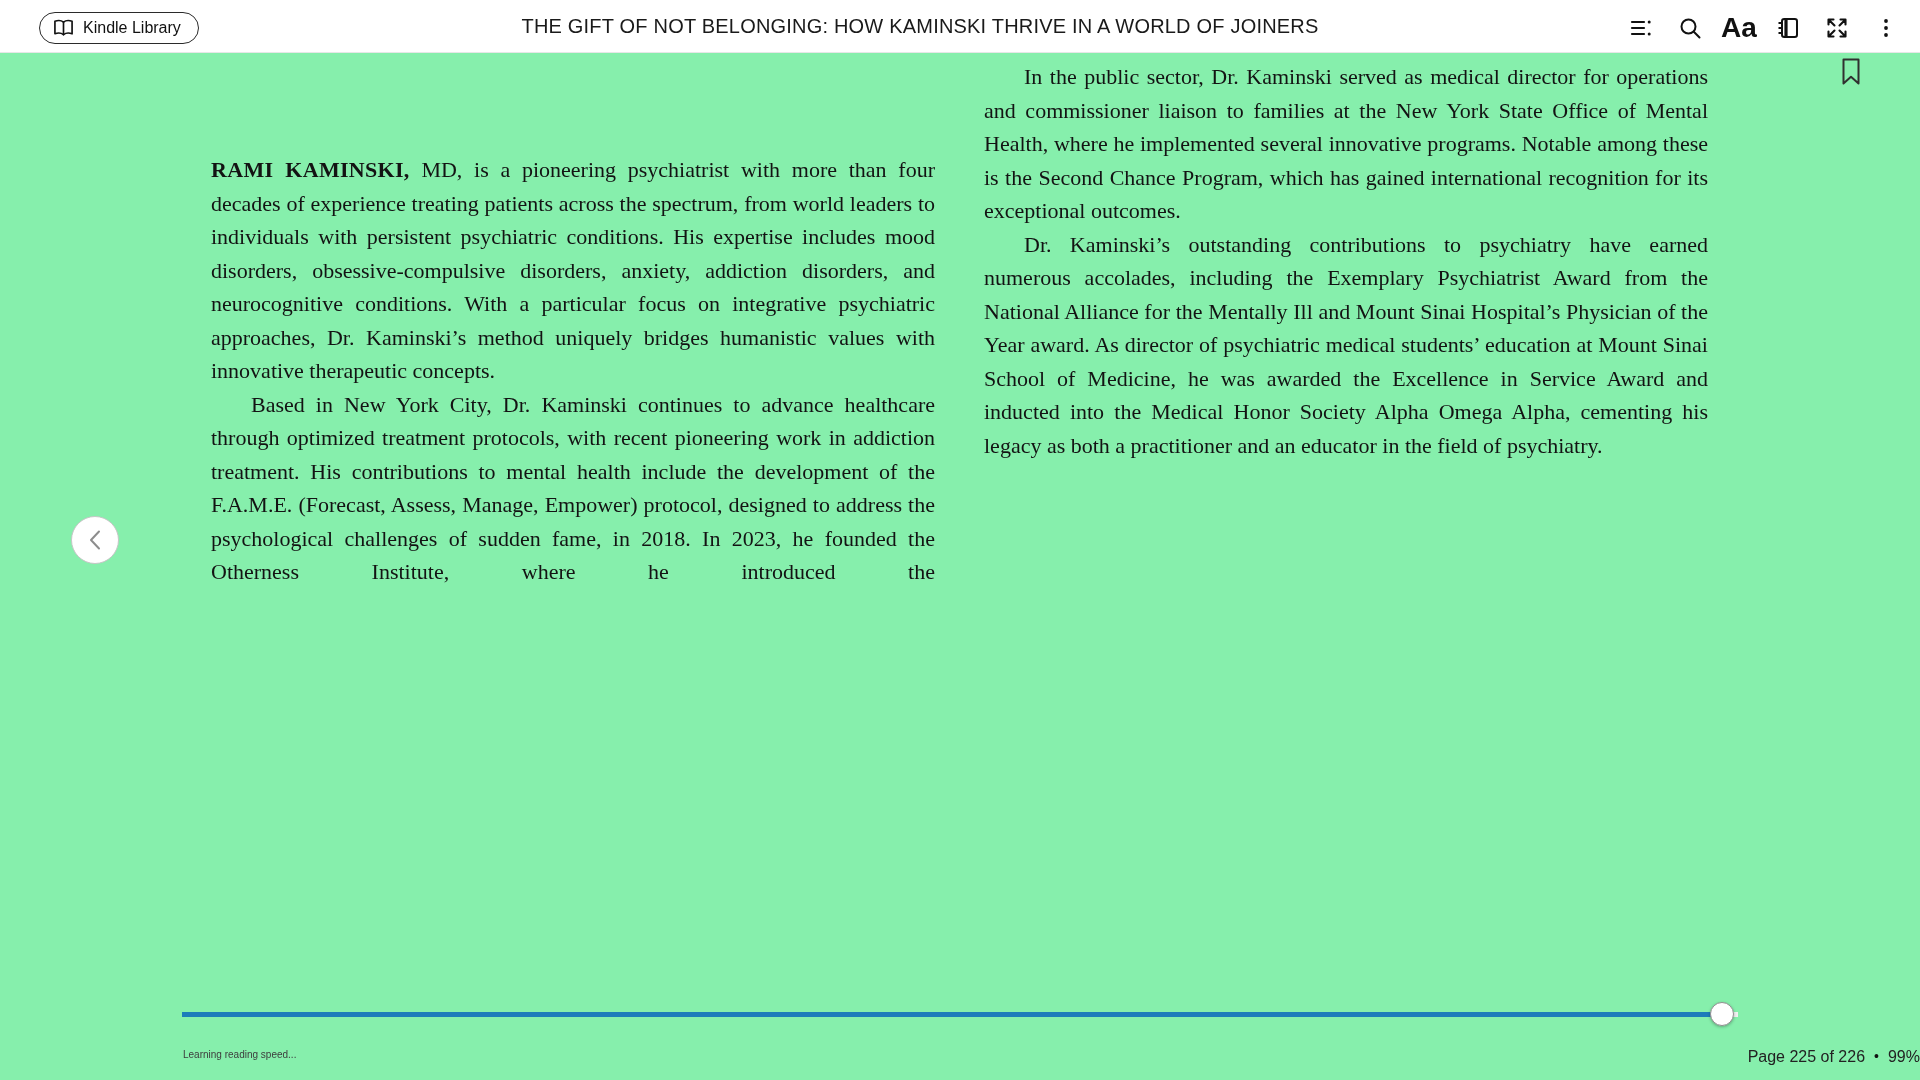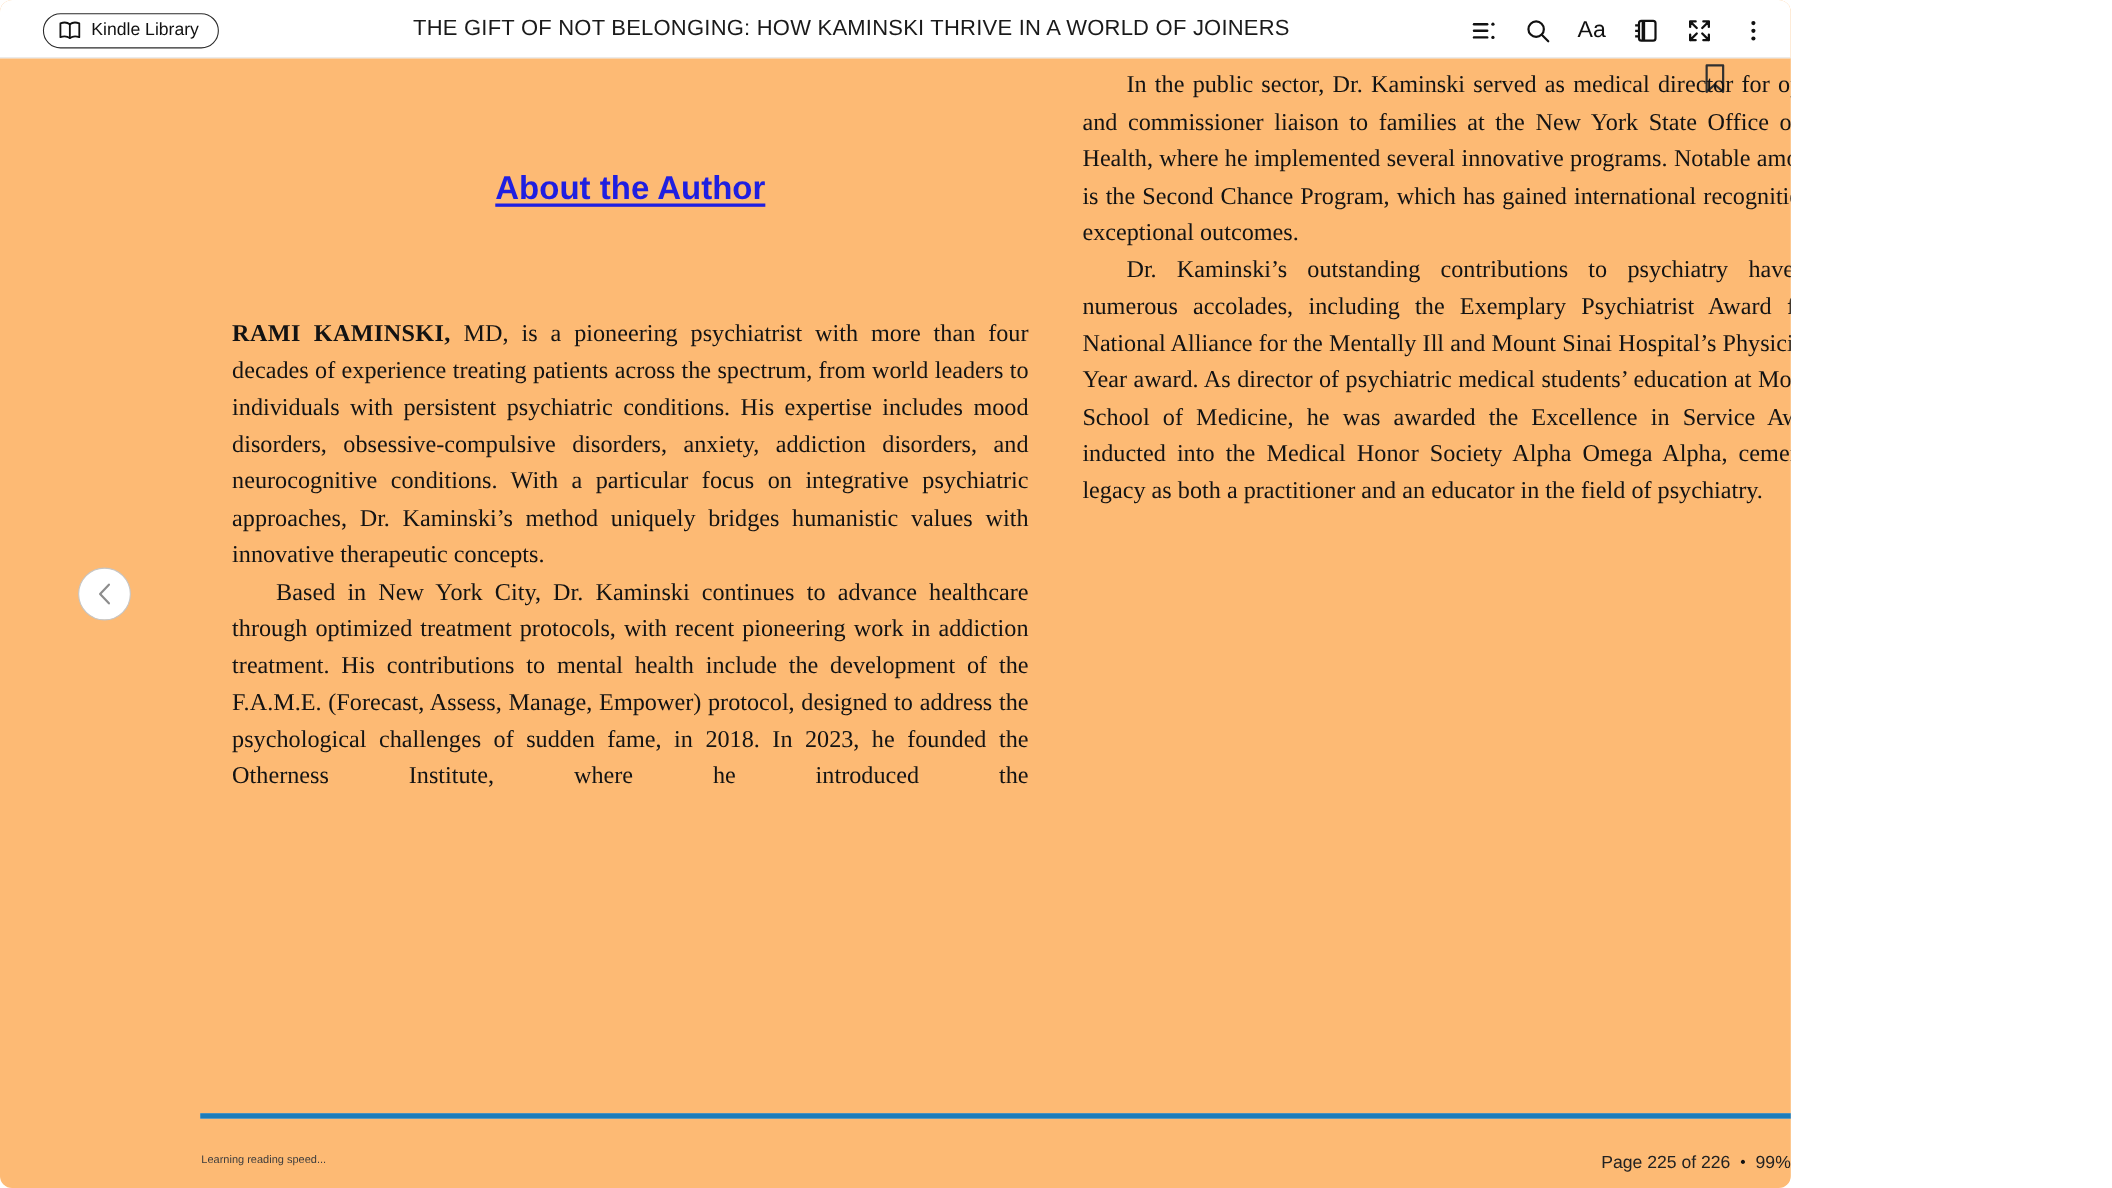--- a/index.html
+++ b/index.html
@@ -1,21 +1,20 @@
 <!DOCTYPE html>
 <html><head>
 <meta charset="utf-8">
 <style>
   html, body { margin: 0; padding: 0; background: #ffffff; }
   .page {
-    position: relative; width: 1628px; height: 1080px;
-    background: #fdba74; overflow: hidden;
+    position: relative; width: 1920px; height: 1080px;
+    background: #86efac; overflow: hidden;
     font-family: "Liberation Sans", sans-serif;
     color: #161616;
-    border-radius: 11px;
   }
 
   
   .topbar {
     position: absolute; top: 0; left: 0; right: 0; height: 52px;
     background: #fff; border-bottom: 1px solid #e7e7e7;
   }
   .library-btn {
     position: absolute; left: 39px; top: 12px; height: 32px;
     display: flex; align-items: center; gap: 9px;
@@ -32,21 +31,21 @@
   }
   .topbar-icons {
     position: absolute; right: 21px; top: 0; height: 56px;
     display: flex; align-items: center; gap: 23px;
   }
   .icon-btn {
     background: none; border: none; padding: 0; margin: 0;
     width: 26px; height: 26px; display: flex; align-items: center; justify-content: center;
     cursor: pointer;
   }
-  .aa-label { font-family: "Liberation Sans", sans-serif; font-size: 21px; color: #111; font-weight: 400; }
+  .aa-label { font-family: "Liberation Sans", sans-serif; font-size: 28px; color: #111; font-weight: 700; }
 
   .bookmark-btn {
     position: absolute; right: 59px; top: 58px;
     background: none; border: none; padding: 0; cursor: pointer;
   }
 
   
   .back-btn {
     position: absolute; left: 71px; top: 516px; width: 48px; height: 48px;
     border-radius: 50%; background: #fff; border: 1px solid #c6c6c6;
@@ -181,21 +180,20 @@
 
   <button class="back-btn">
     <span>
       <svg width="14" height="22" viewBox="0 0 14 22" fill="none" stroke="#8d8d8d" stroke-width="2" stroke-linecap="round" stroke-linejoin="round">
         <polyline points="11,2.5 3,11 11,19.5"></polyline>
       </svg>
     </span>
   </button>
 
   <section class="col col-left">
-    <h1 class="heading">About the Author</h1>
     <p class="body-p"><span class="lead-bold">RAMI KAMINSKI,</span><span> MD, is a pioneering psychiatrist with more than four decades of experience treating patients across the spectrum, from world leaders to individuals with persistent psychiatric conditions. His expertise includes mood disorders, obsessive-compulsive disorders, anxiety, addiction disorders, and neurocognitive conditions. With a particular focus on integrative psychiatric approaches, Dr. Kaminski’s method uniquely bridges humanistic values with innovative therapeutic concepts.</span></p>
     <p class="body-p indent cont">Based in New York City, Dr. Kaminski continues to advance healthcare through optimized treatment protocols, with recent pioneering work in addiction treatment. His contributions to mental health include the development of the F.A.M.E. (Forecast, Assess, Manage, Empower) protocol, designed to address the psychological challenges of sudden fame, in 2018. In 2023, he founded the Otherness Institute, where he introduced the</p>
   </section>
 
   <section class="col col-right">
     <p class="body-p indent">In the public sector, Dr. Kaminski served as medical director for operations and commissioner liaison to families at the New York State Office of Mental Health, where he implemented several innovative programs. Notable among these is the Second Chance Program, which has gained international recognition for its exceptional outcomes.</p>
     <p class="body-p indent">Dr. Kaminski’s outstanding contributions to psychiatry have earned numerous accolades, including the Exemplary Psychiatrist Award from the National Alliance for the Mentally Ill and Mount Sinai Hospital’s Physician of the Year award. As director of psychiatric medical students’ education at Mount Sinai School of Medicine, he was awarded the Excellence in Service Award and inducted into the Medical Honor Society Alpha Omega Alpha, cementing his legacy as both a practitioner and an educator in the field of psychiatry.</p>
   </section>
 
   <div class="progress">

